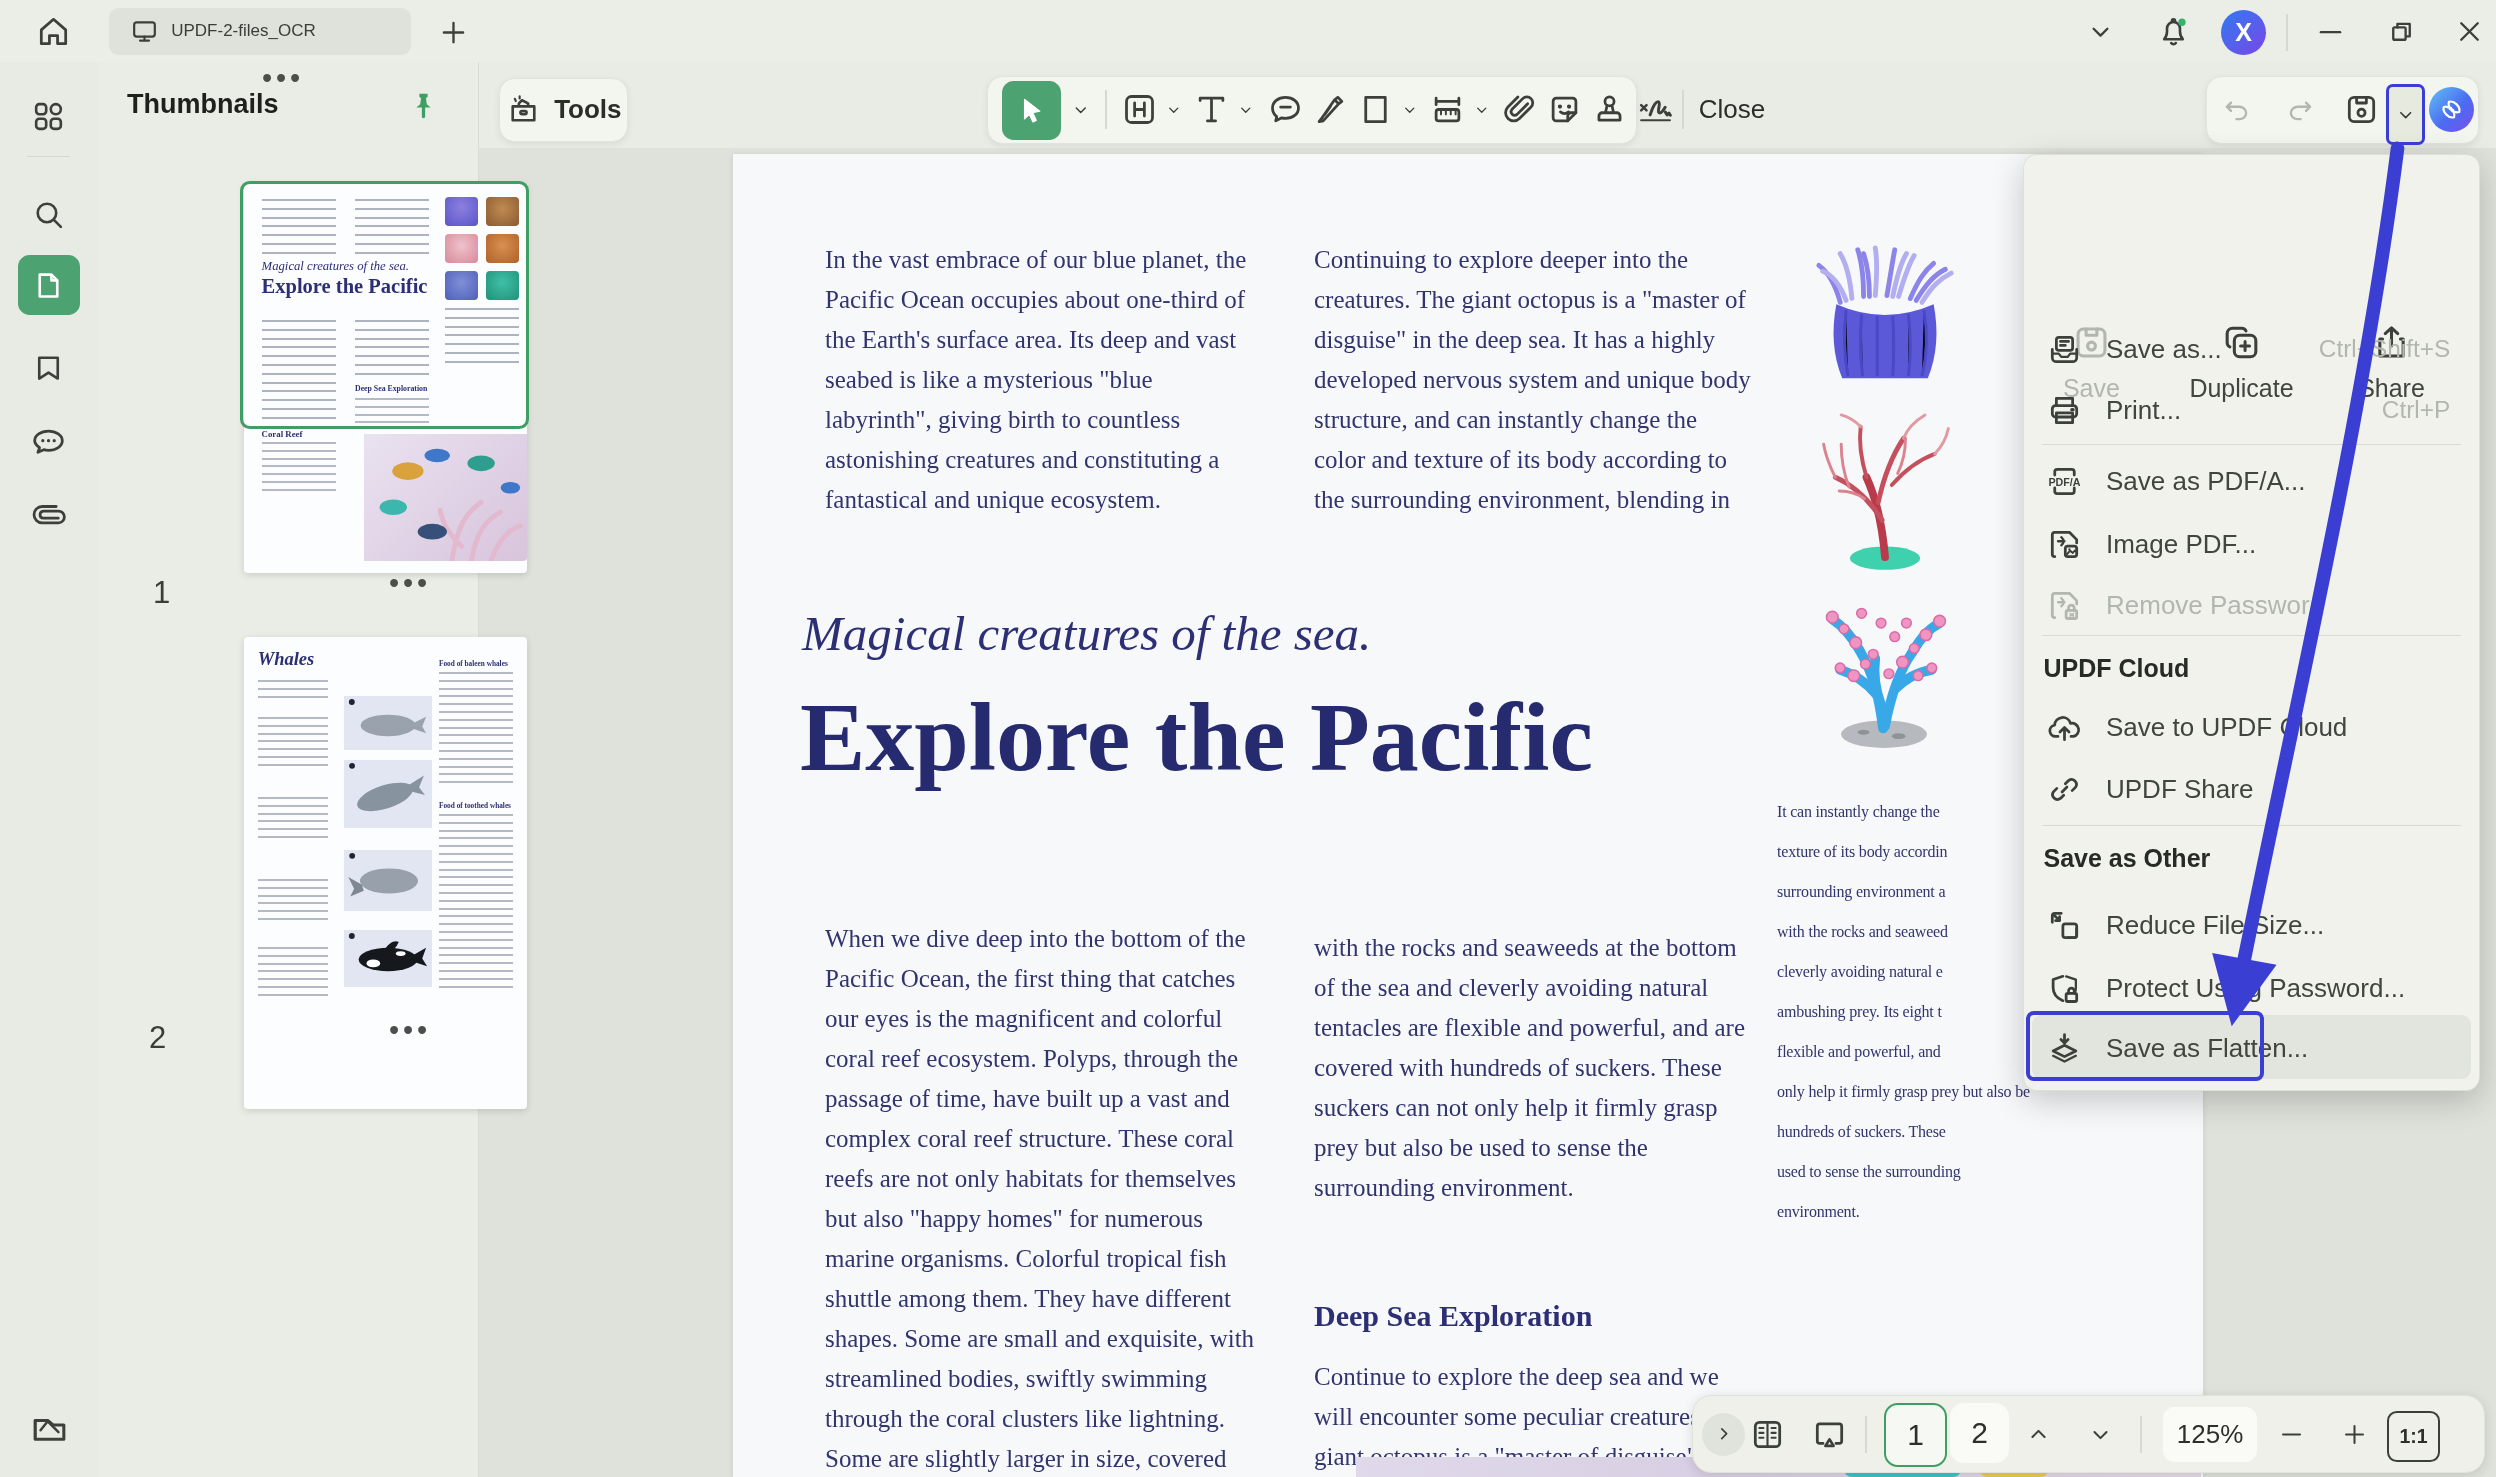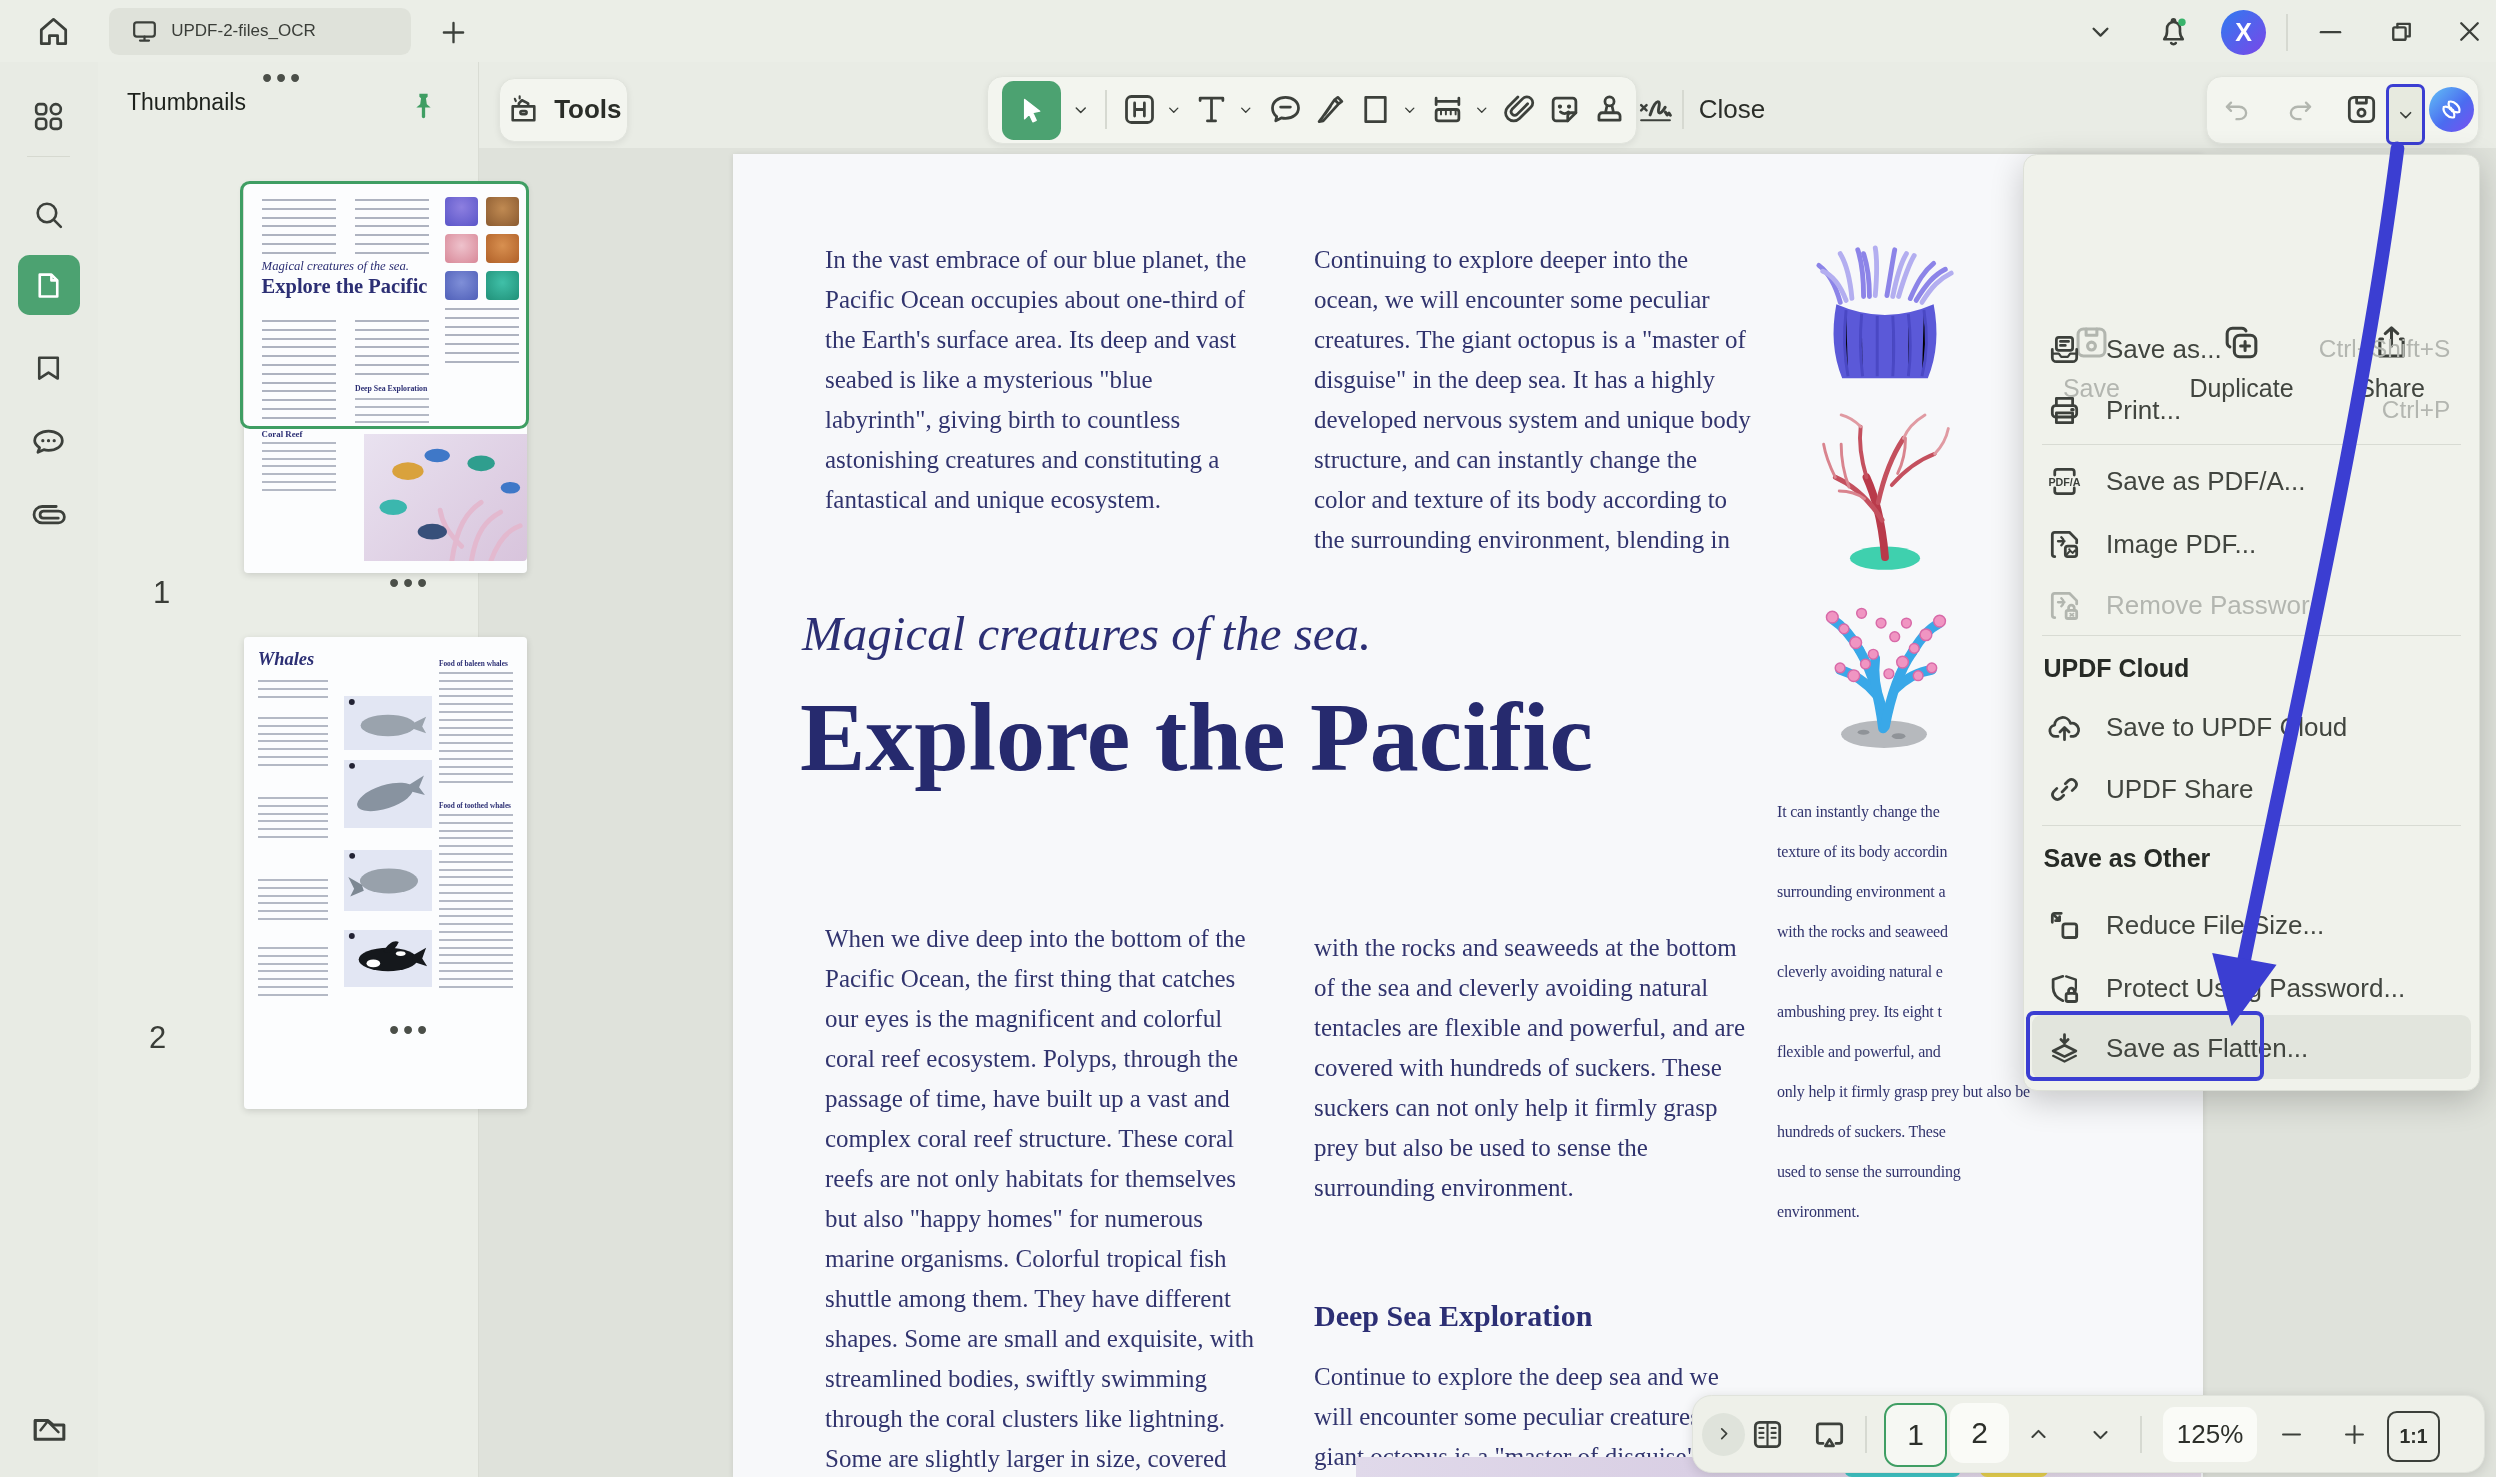--- a/index.html
+++ b/index.html
@@ -63,21 +63,20 @@
         <div class="tline">In the vast embrace of our blue planet, the</div>
         <div class="tline">Pacific Ocean occupies about one-third of</div>
         <div class="tline">the Earth's surface area. Its deep and vast</div>
         <div class="tline">seabed is like a mysterious "blue</div>
         <div class="tline">labyrinth", giving birth to countless</div>
         <div class="tline">astonishing creatures and constituting a</div>
         <div class="tline">fantastical and unique ecosystem.</div>
       </div>
     <div class="dcol" style="left:581px;top:86px">
         <div class="tline">Continuing to explore deeper into the</div>
-        <div class="tline">ocean, we will encounter some peculiar</div>
         <div class="tline">creatures. The giant octopus is a "master of</div>
         <div class="tline">disguise" in the deep sea. It has a highly</div>
         <div class="tline">developed nervous system and unique body</div>
         <div class="tline">structure, and can instantly change the</div>
         <div class="tline">color and texture of its body according to</div>
         <div class="tline">the surrounding environment, blending in</div>
       </div>
     <div class="docsub" style="left:69px;top:451px">Magical creatures of the sea.</div>
     <div class="doctitle" style="left:67px;top:527px">Explore the Pacific</div>
     <div class="dcol" style="left:92px;top:765px">
@@ -458,21 +457,21 @@
   <div class="abs ctr" style="left:21.5px;top:1342px;width:55px;height:49px">
     <svg class="ic" width="43" height="43" viewBox="0 0 24 24">
         <path d="M4 7.5h7l3 2.5h6v8H4z"></path>
         <path d="M4 7.5v10M7 13l4-5 6 6" stroke-width="1.4"></path>
       </svg>
   </div>
 </div>
 
 <div id="thumbpanel" class="abs">
   <div class="hdots" style="left:164px;top:0px">•••</div>
-  <div class="abs" style="left:29px;top:27px;font-size:23px;font-weight:normal;color:#1d211c">Thumbnails</div>
+  <div class="abs" style="left:29px;top:27px;font-size:27px;font-weight:bold;color:#1d211c">Thumbnails</div>
   <div class="abs ctr" style="left:304px;top:21.5px;width:43px;height:43px">
     <svg width="33" height="33" viewBox="0 0 24 24" style="display:block">
       <path d="M9 3.5h6v2.2l-1.2 1 .6 4.3 2.8 2.5H6.8l2.8-2.5.6-4.3-1.2-1z" fill="#3f9e63"></path>
       <path d="M12 13.5V20" stroke="#3f9e63" stroke-width="2.4" stroke-linecap="round"></path>
     </svg>
   </div>
 
   <div class="thumbpage" style="top:121px;height:390px">
     <div class="mlines" style="left:17.6px;top:15.6px;width:74px;height:55px"></div>
     <div class="mlines" style="left:111px;top:15.6px;width:74px;height:60px"></div>

